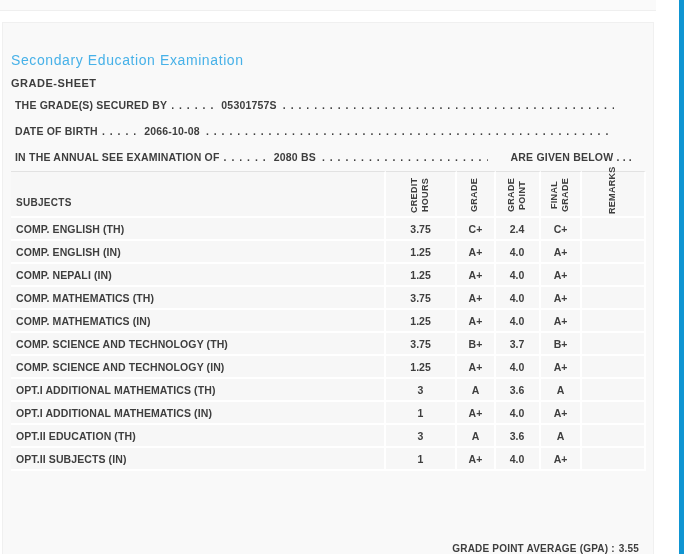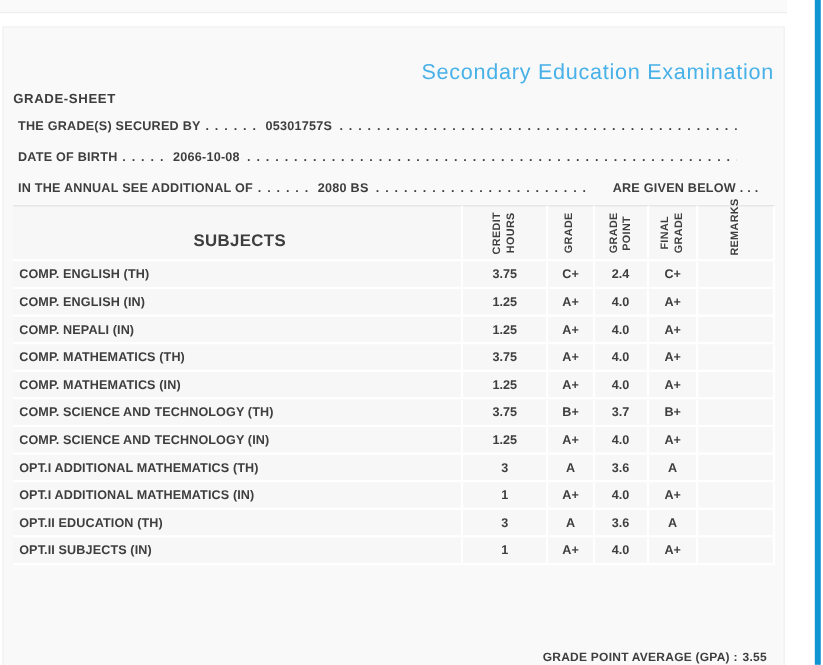--- a/index.html
+++ b/index.html
@@ -23,22 +23,22 @@
   .card {
     position: absolute; left: 2px; top: 22px;
     width: 652px; height: 540px;
     box-sizing: border-box;
     background: #f9f9f9;
     border: 1px solid #f0f0f0;
     padding: 0 8px;
   }
   .title {
     margin: 26px 0 0 0;
-    text-align: right;
-    font-size: 18px;
+    text-align: left;
+    font-size: 14px;
     font-weight: 400;
     letter-spacing: 0.6px;
     color: #47b1e8;
     line-height: 22px;
   }
   .subtitle {
     margin: 6px 0 0 0;
     text-align: left;
     font-size: 11px;
     font-weight: 700;
@@ -87,23 +87,23 @@
   }
   .grade-table thead th {
     border-top: 1px solid #e2e2e2;
     height: 36px;
     vertical-align: bottom;
     font-size: 9.5px;
     letter-spacing: 0.3px;
     text-align: center;
   }
   .grade-table thead th.subjects-col {
-    text-align: center;
+    text-align: left;
     padding: 0 0 8px 5px;
-    font-size: 14px;
+    font-size: 10px;
   }
   .vert {
     display: inline-block;
     writing-mode: vertical-rl;
     transform: rotate(180deg);
     white-space: pre-line;
     line-height: 11px;
     font-size: 9px;
     height: 38px;
     overflow: visible;
@@ -149,21 +149,21 @@
       <span class="line-value">05301757S</span>
       <span class="dots-fill">. . . . . . . . . . . . . . . . . . . . . . . . . . . . . . . . . . . . . . . . . . . . . . . . . . . . . . . . . . . . . . . . . . . . . . . .</span>
     </div>
     <div class="info-line">
       <span class="line-label">DATE OF BIRTH</span>
       <span class="dots-before">. . . . .</span>
       <span class="line-value">2066-10-08</span>
       <span class="dots-fill">. . . . . . . . . . . . . . . . . . . . . . . . . . . . . . . . . . . . . . . . . . . . . . . . . . . . . . . . . . . . . . . . . . . . . . . .</span>
     </div>
     <div class="info-line with-suffix">
-      <span class="line-label">IN THE ANNUAL SEE ADDITIONAL OF</span>
+      <span class="line-label">IN THE ANNUAL SEE EXAMINATION OF</span>
       <span class="dots-before">. . . . . .</span>
       <span class="line-value">2080 BS</span>
       <span class="dots-fill">. . . . . . . . . . . . . . . . . . . . . . . . . . . . . . . . . . . . . . . . . . . . . . . . . . . . . . . . . . . . . . . . . . . . . . . .</span>
       <span class="line-suffix">ARE GIVEN BELOW . . .</span>
     </div>
   </div>
 
   <table class="grade-table">
     <colgroup>
       <col style="width:59%">

